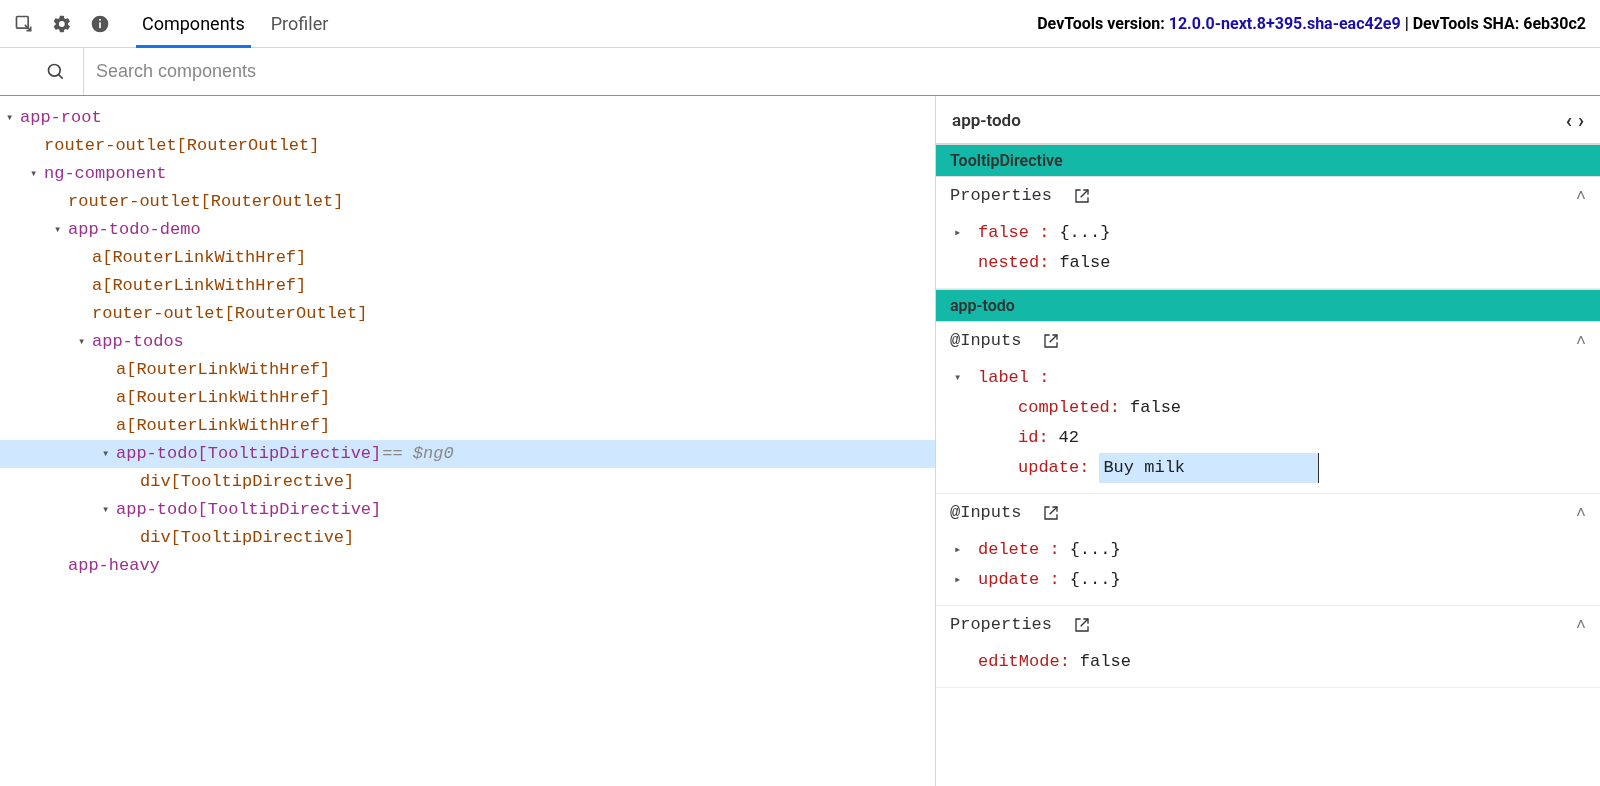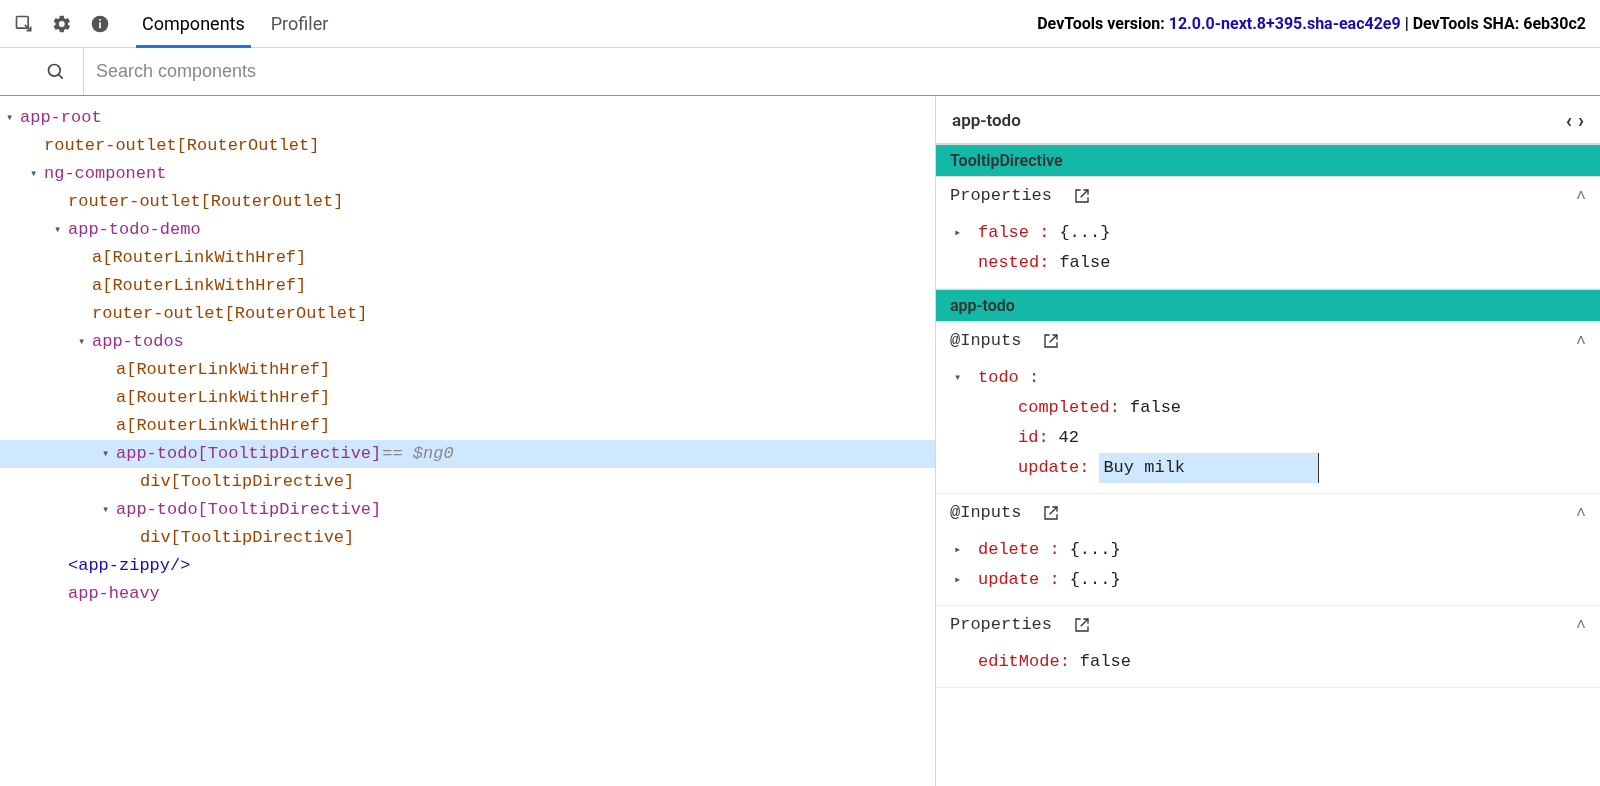--- a/index.html
+++ b/index.html
@@ -163,24 +163,20 @@
       <div class="row" style="padding-left:102px">
           <span class="arrow">▾</span>
           <span class="comp">app-todo[TooltipDirective]</span>
         </div>
       <div class="row" style="padding-left:126px">
           <span class="arrow spacer">▾</span>
           <span class="dir">div[TooltipDirective]</span>
         </div>
       <div class="row" style="padding-left:54px">
           <span class="arrow spacer">▾</span>
-          <span class="zippy">&lt;app-zippy/&gt;</span>
-        </div>
-      <div class="row" style="padding-left:54px">
-          <span class="arrow spacer">▾</span>
           <span class="comp">app-heavy</span>
         </div>
     </div>
   </div>
 
   <div class="detail-pane">
     <div class="detail-header">
       <span>app-todo</span>
       <span class="navarrows">
         <span>‹</span>
@@ -226,21 +222,21 @@
               <path d="M14 3h7v7"></path>
               <path d="M10 14L21 3"></path>
               <path d="M21 14v7H3V3h7"></path>
             </svg>
         </span>
         <span class="collapse-caret">˄</span>
       </div>
       <div class="props mono">
         <div class="prow">
             <span class="tw">▾</span>
-            <span class="pname"><span>todo</span> :</span>
+            <span class="pname"><span>label</span> :</span>
           </div>
         <div class="prow indent-1">
             <span class="tw spacer">▸</span>
             <span class="pname"><span>completed</span>:</span>
             <span class="pval">false</span>
           </div>
         <div class="prow indent-1">
             <span class="tw spacer">▸</span>
             <span class="pname"><span>id</span>:</span>
             <span class="pval">42</span>

